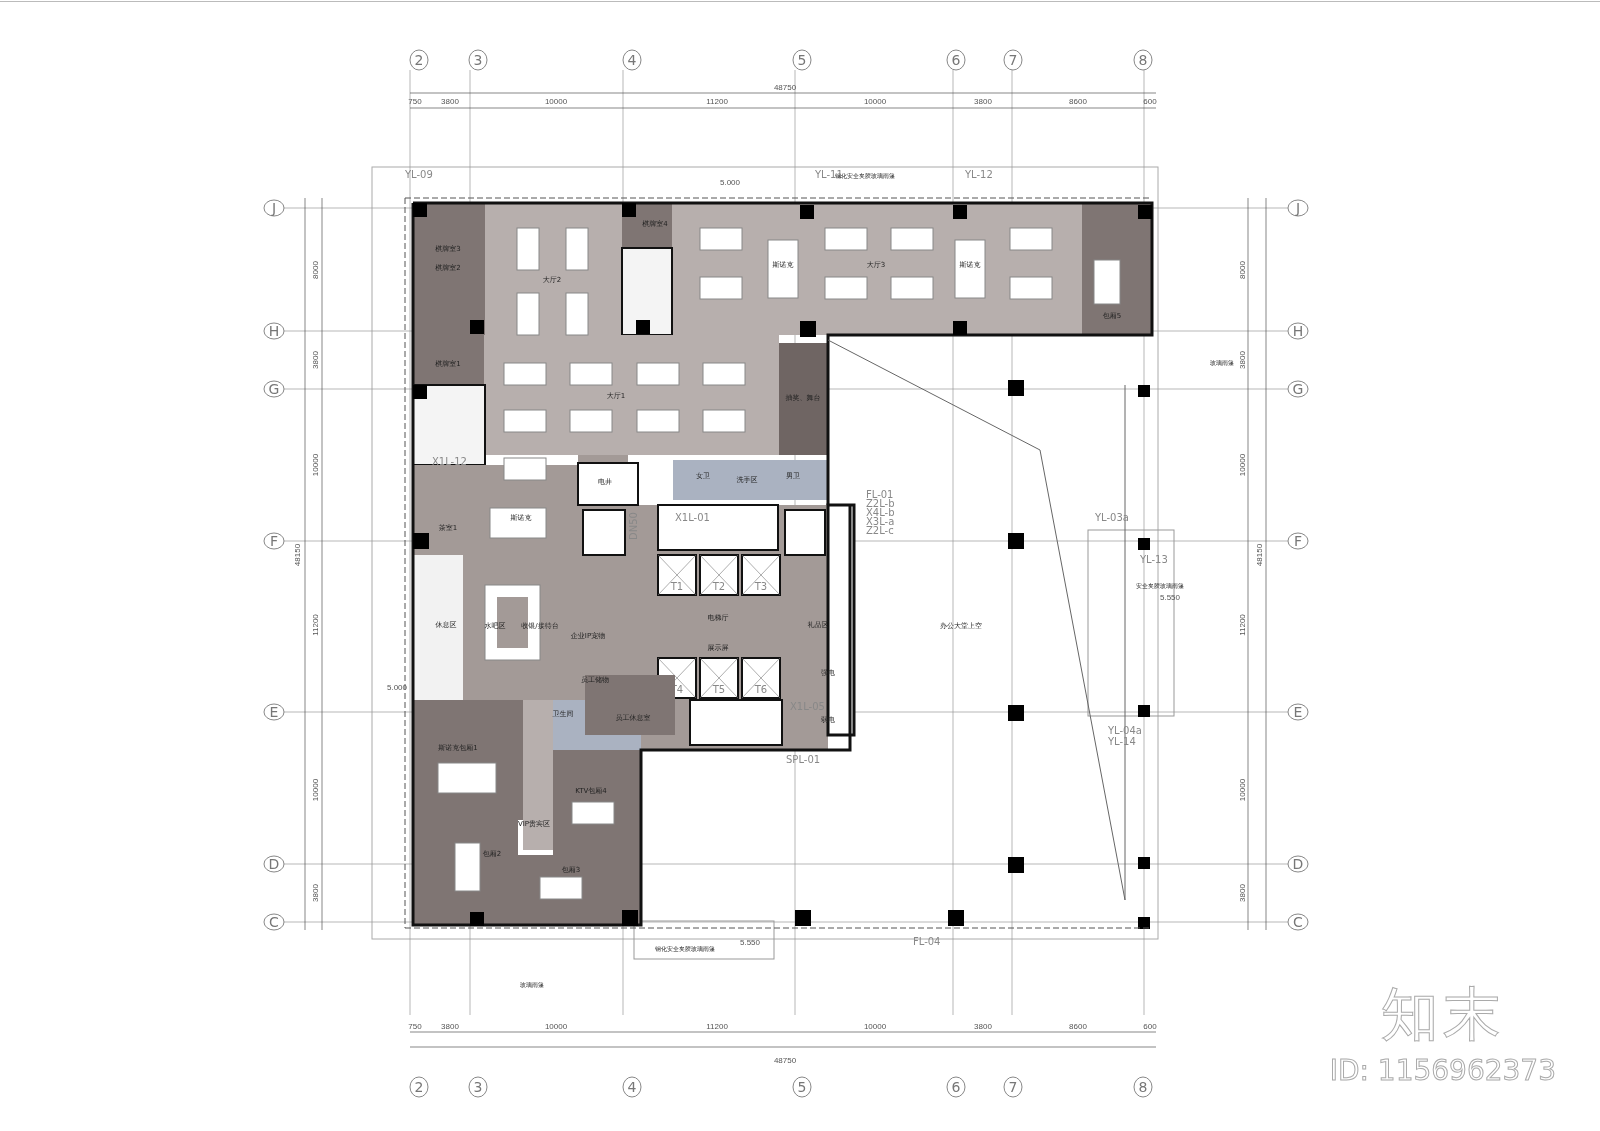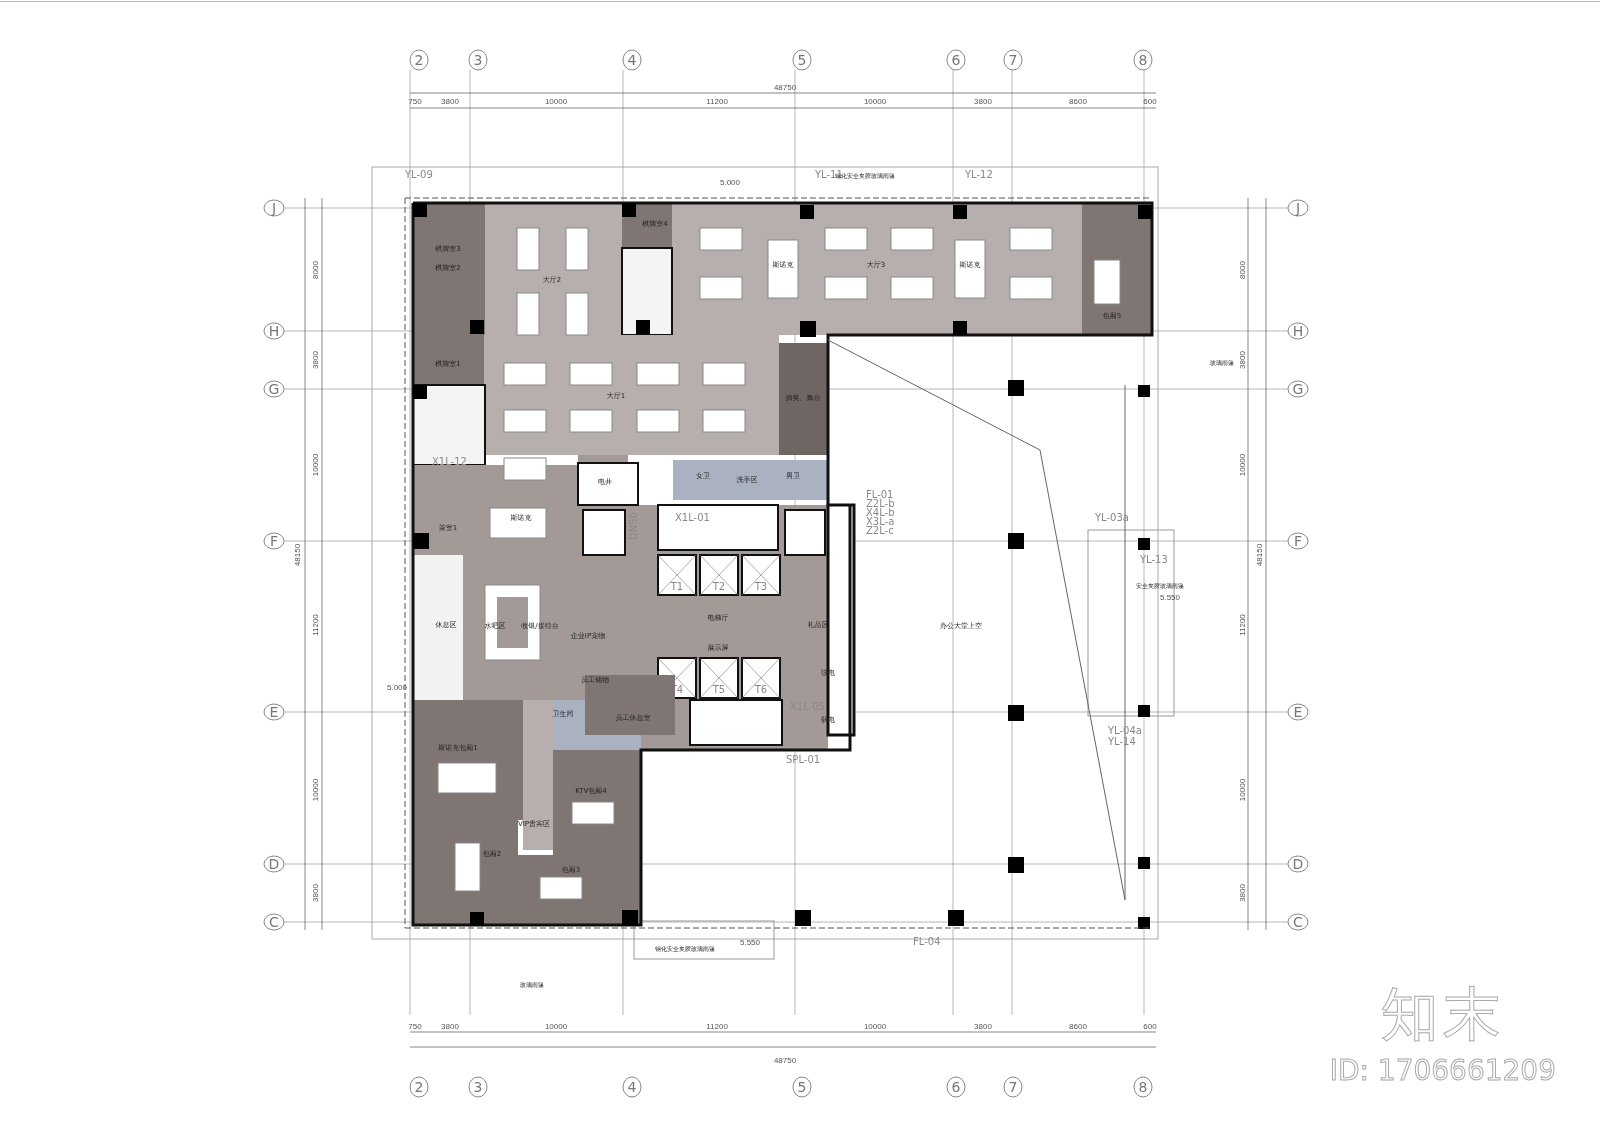--- a/index.html
+++ b/index.html
@@ -365,14 +365,14 @@
   <g class="dim">
     <text x="720" y="185">5.000</text>
     <text x="387" y="690">5.000</text>
     <text x="1160" y="600">5.550</text>
     <text x="740" y="945">5.550</text>
   </g>
 </svg>
 
 <div class="wm">
   <div class="big">知末</div>
-  <div class="id">ID: 1706661209</div>
+  <div class="id">ID: 1156962373</div>
 </div>
 
 </body></html>

